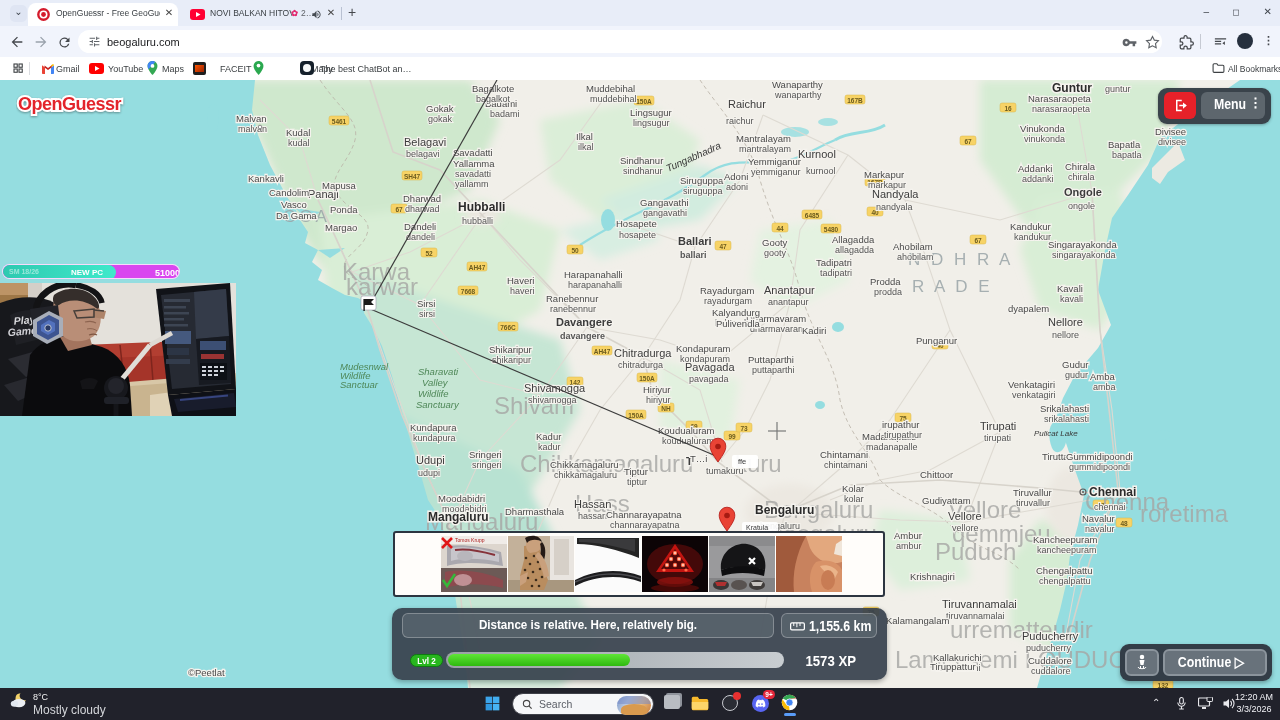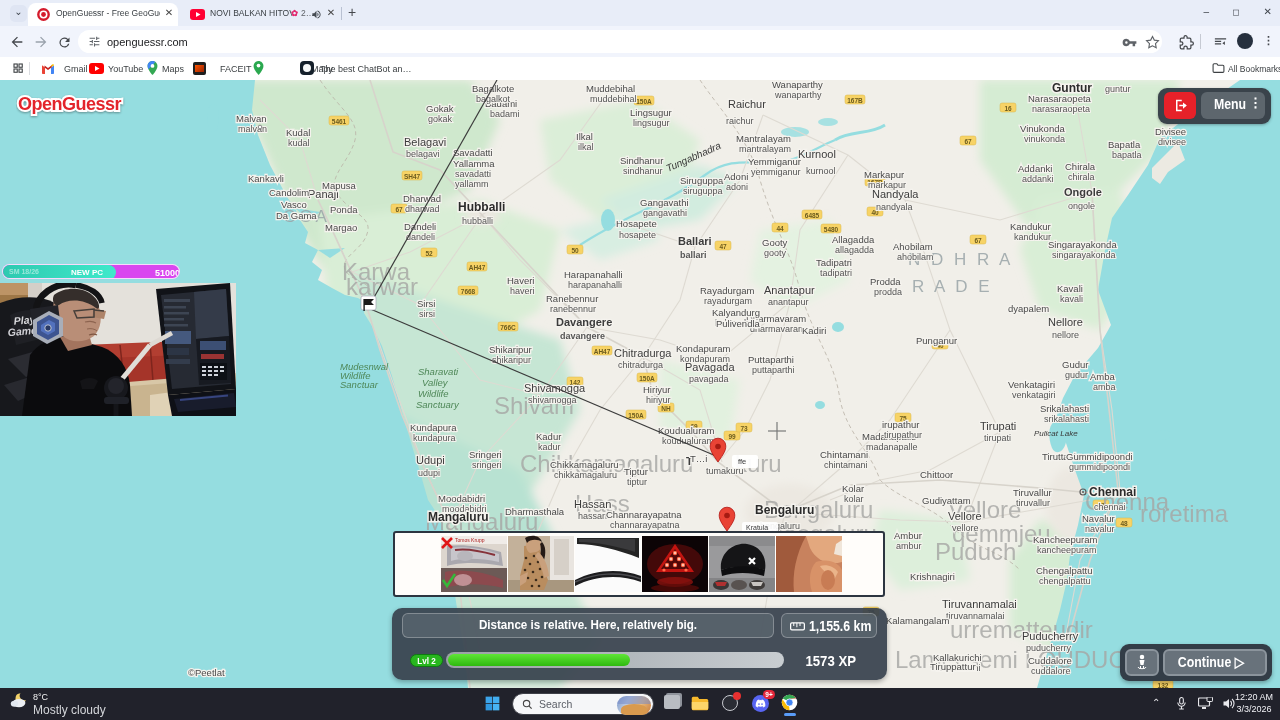--- a/index.html
+++ b/index.html
@@ -55,21 +55,21 @@
   <svg width="16" height="16" style="position:absolute;left:33px;top:34px" viewBox="0 0 24 24">
       <path fill="#9aa2ac" d="M4 13h12.2l-5.6 5.6L12 20l8-8-8-8-1.4 1.4L16.2 11H4v2z"></path>
     </svg>
   <svg width="15" height="15" style="position:absolute;left:57px;top:35px" viewBox="0 0 24 24">
       <path fill="#45484d" d="M17.65 6.35A8 8 0 1 0 19.73 14h-2.08A6 6 0 1 1 12 6c1.66 0 3.14.69 4.22 1.78L13 11h7V4l-2.35 2.35z"></path>
     </svg>
   <div id="omni"></div>
   <svg width="13" height="13" style="position:absolute;left:88px;top:35px" viewBox="0 0 24 24">
       <path fill="#5f6368" d="M3 17v2h6v-2H3zM3 5v2h10V5H3zm10 16v-2h8v-2h-8v-2h-2v6h2zM7 9v2H3v2h4v2h2V9H7zm14 4v-2H11v2h10zm-6-4h2V7h4V5h-4V3h-2v6z"></path>
     </svg>
-  <div style="position:absolute;left:107px;top:36px;font-size:11px;color:#202124;">openguessr.com</div>
+  <div style="position:absolute;left:107px;top:36px;font-size:11px;color:#202124;">beogaluru.com</div>
   <svg width="15" height="15" style="position:absolute;left:1122px;top:35px" viewBox="0 0 24 24">
       <path fill="#5f6368" d="M12.65 10A6 6 0 0 0 7 6a6 6 0 0 0 0 12 6 6 0 0 0 5.65-4H17v4h4v-4h2v-4H12.65zM7 14a2 2 0 1 1 0-4 2 2 0 0 1 0 4z"></path>
     </svg>
   <svg width="15" height="15" style="position:absolute;left:1145px;top:35px" viewBox="0 0 24 24">
       <path fill="none" stroke="#5f6368" stroke-width="1.8" d="M12 17.3l-5.9 3.1 1.1-6.6L2.5 9.2l6.6-1L12 2.5l2.9 5.7 6.6 1-4.7 4.6 1.1 6.6z"></path>
     </svg>
   <svg width="15" height="15" style="position:absolute;left:1179px;top:35px" viewBox="0 0 24 24">
       <path fill="none" stroke="#45484d" stroke-width="2" d="M20.5 11H19V7a2 2 0 0 0-2-2h-4V3.5a2.5 2.5 0 0 0-5 0V5H4a2 2 0 0 0-2 2v3.8h1.5a2.7 2.7 0 0 1 0 5.4H2V20a2 2 0 0 0 2 2h3.8v-1.5a2.7 2.7 0 0 1 5.4 0V22H17a2 2 0 0 0 2-2v-4h1.5a2.5 2.5 0 0 0 0-5z"></path>
     </svg>
   <div style="position:absolute;left:1200px;top:34px;width:1px;height:15px;background:#c6cad3;"></div>
@@ -87,21 +87,21 @@
         <rect x="14" y="14" width="6.5" height="6.5"></rect>
       </g>
     </svg>
   <div style="position:absolute;left:29px;top:62px;width:1px;height:13px;background:#dadce0;"></div>
   <svg width="13" height="10" style="position:absolute;left:42px;top:64px" viewBox="0 0 26 20">
       <path fill="#4285f4" d="M24 20 h-4 V7 l6-4.5 V18 c0 1.1-.9 2-2 2z" transform="translate(-2,0)"></path>
       <path fill="#ea4335" d="M2 20 h4 V7 L0 2.5 V18 c0 1.1.9 2 2 2z"></path>
       <path fill="#fbbc04" d="M20 7 l6-4.5 c-.1-1.6-2.2-2.6-3.6-1.5 L20 3 z" transform="translate(-2,0)"></path>
       <path fill="#c5221f" d="M6 7 l7 5.2 L20 7 V3 L13 8.2 6 3 z" transform="translate(-1,0)"></path>
     </svg>
-  <div class="bk" style="left:56px;margin-left:8px;">Gmail</div>
+  <div class="bk" style="left:56px;">Gmail</div>
   <svg width="15" height="11" style="position:absolute;left:89px;top:63px">
       <rect width="15" height="11" rx="3" fill="#f00"></rect>
       <path d="M6 3 L10.5 5.5 L6 8 Z" fill="#fff"></path>
     </svg>
   <div class="bk" style="left:108px;">YouTube</div>
   <svg width="11" height="14" style="position:absolute;left:147px;top:61px" viewBox="0 0 24 34">
       <path d="M12 0C5.4 0 0 5.4 0 12c0 9 12 22 12 22s12-13 12-22C24 5.4 18.6 0 12 0z" fill="#34a853"></path>
       <path d="M12 0C5.4 0 0 5.4 0 12c0 2.5.9 5.2 2.3 7.8L19 2.4A11.9 11.9 0 0 0 12 0z" fill="#4285f4"></path>
       <circle cx="12" cy="12" r="4.5" fill="#fff"></circle>
     </svg>

